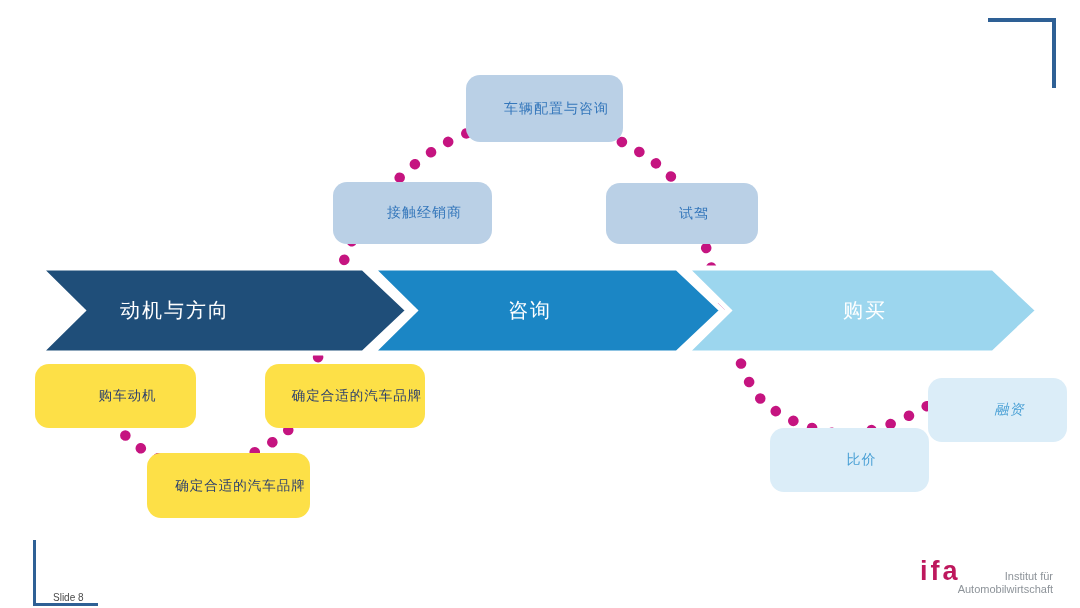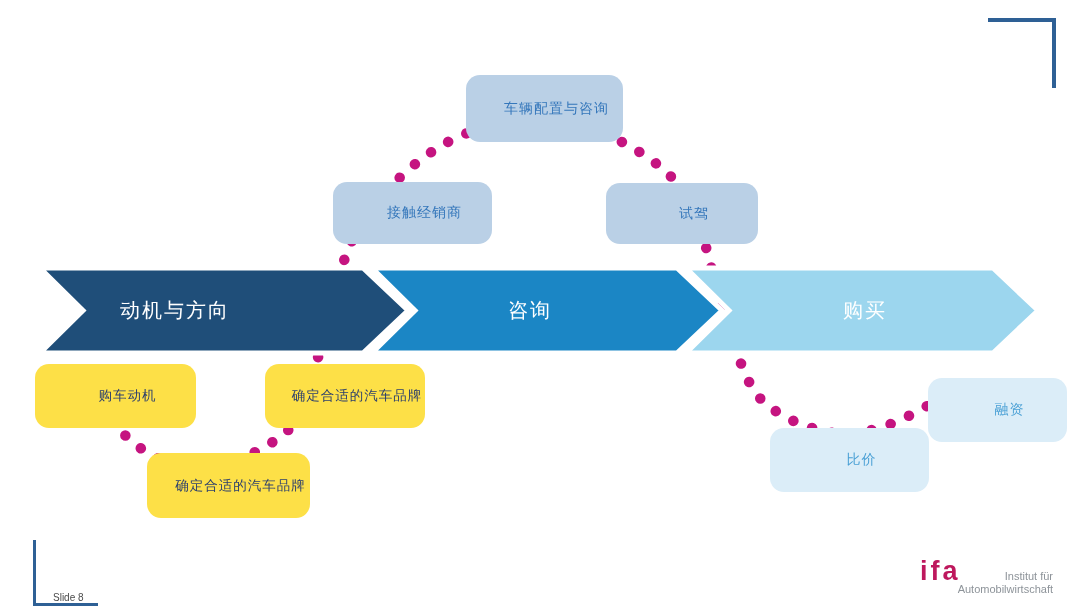--- a/index.html
+++ b/index.html
@@ -34,21 +34,21 @@
   .tp-upper{background:#bad0e6;color:#3577bb;}
   .tp-lav{background:#fde047;color:#2c3f6d;font-size:13.5px;}
   .tp-light{background:#dbedf8;color:#4aa0d5;}
   .tp-config{left:466px;top:75px;width:133px;height:67px;}
   .tp-contact{left:333px;top:182px;width:135px;height:62px;}
   .tp-test{left:606px;top:183px;width:128px;height:61px;}
   .tp-motive{left:35px;top:364px;width:137px;height:64px;}
   .tp-find{left:265px;top:364px;width:136px;height:64px;}
   .tp-brand{left:147px;top:453px;width:139px;height:65px;}
   .tp-compare{left:770px;top:428px;width:135px;height:64px;}
-  .tp-finance{left:928px;top:378px;width:115px;height:64px;}
+  .tp-finance{left:928px;top:378px;width:115px;height:64px;font-style:italic;}
   
   .slide-num{position:absolute;left:53px;top:592px;font-size:10px;color:#4a4a4a;z-index:3;}
   .ifa-mark{position:absolute;left:920px;top:556px;font-size:27px;font-weight:700;
     letter-spacing:3px;color:#be185d;z-index:3;}
   .ifa-caption{position:absolute;left:943px;top:570px;width:110px;text-align:right;
     font-size:11px;line-height:13px;color:#8d9399;z-index:3;}
 </style>
 </head>
 <body>
 

